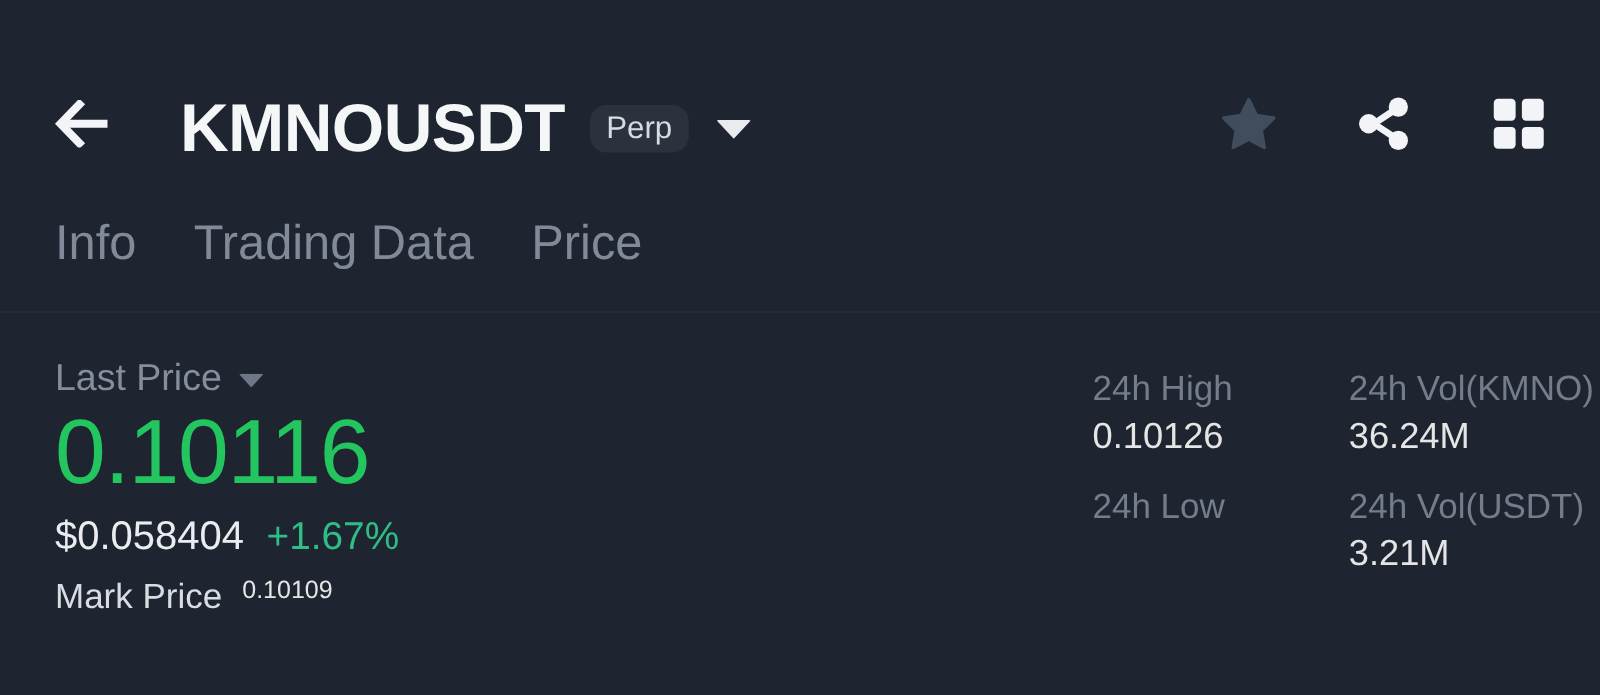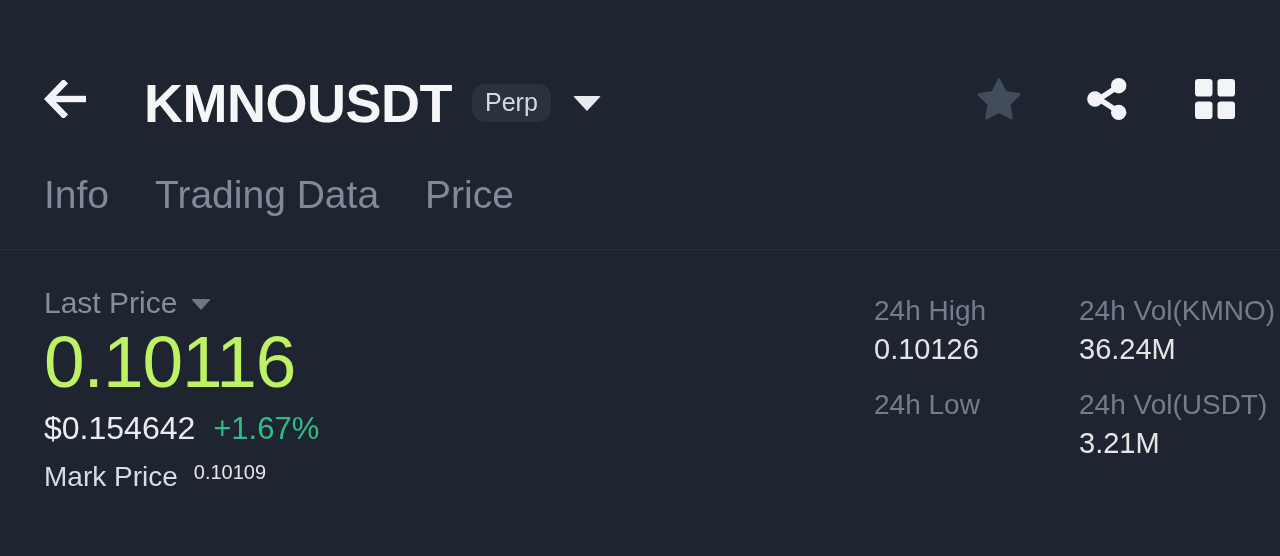--- a/index.html
+++ b/index.html
@@ -174,21 +174,21 @@
     border-left: 10px solid transparent;
     border-right: 10px solid transparent;
     border-top: 11px solid #6d7787;
     border-radius: 2px;
     margin-top: 3px;
   }
 
   .last-price-value {
     font-size: 73px;
     font-weight: 500;
-    color: #bef264;
+    color: #22c55e;
     line-height: 1.08;
     letter-spacing: -1px;
     margin-top: 4px;
   }
 
   .fiat-row {
     display: flex;
     align-items: baseline;
     gap: 18px;
     margin-top: 8px;
@@ -337,21 +337,21 @@
     <div class="price-left">
 
       <div class="last-price-row">
         <span class="last-price-label">Last Price</span>
         <span class="caret-small"></span>
       </div>
 
       <div class="last-price-value">0.10116</div>
 
       <div class="fiat-row">
-        <span class="fiat-price">$0.154642</span>
+        <span class="fiat-price">$0.058404</span>
         <span class="change-pct">+1.67%</span>
       </div>
 
       <div class="mark-row">
         <span class="mark-label">Mark Price</span>
         <span class="mark-value">0.10109</span>
       </div>
 
     </div>
 

